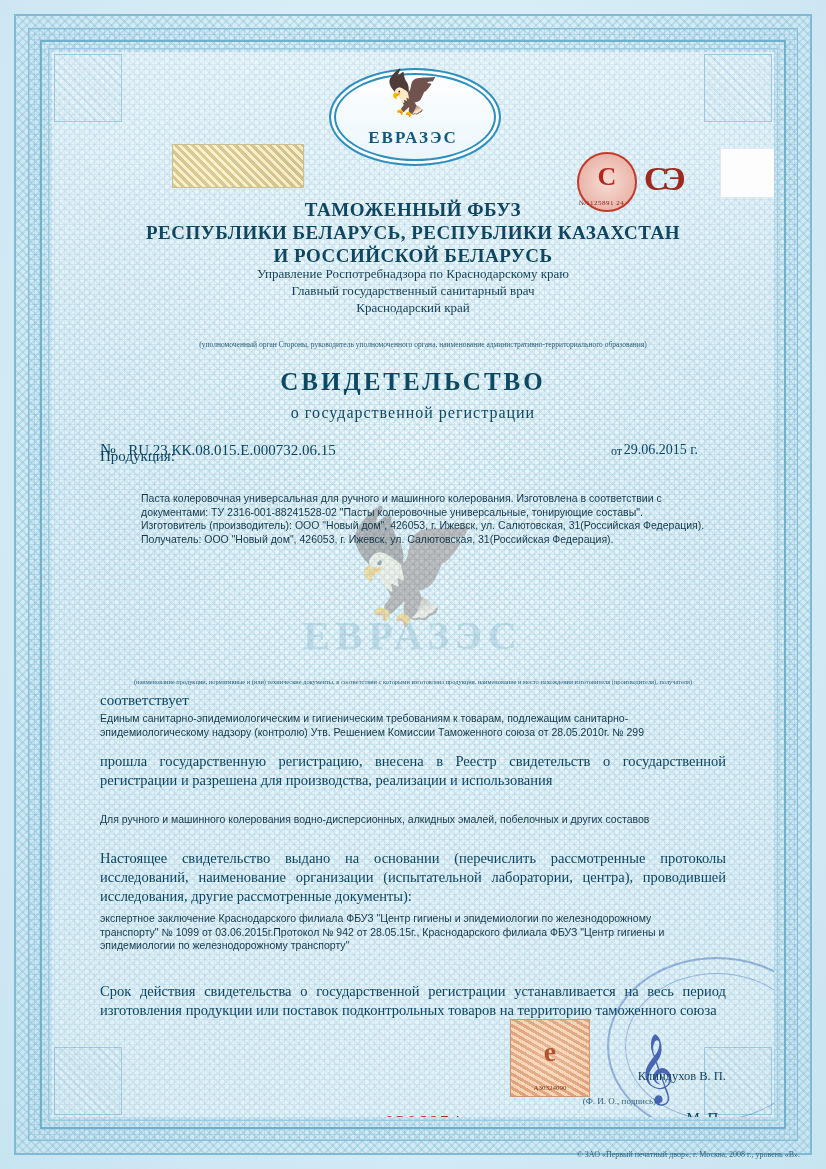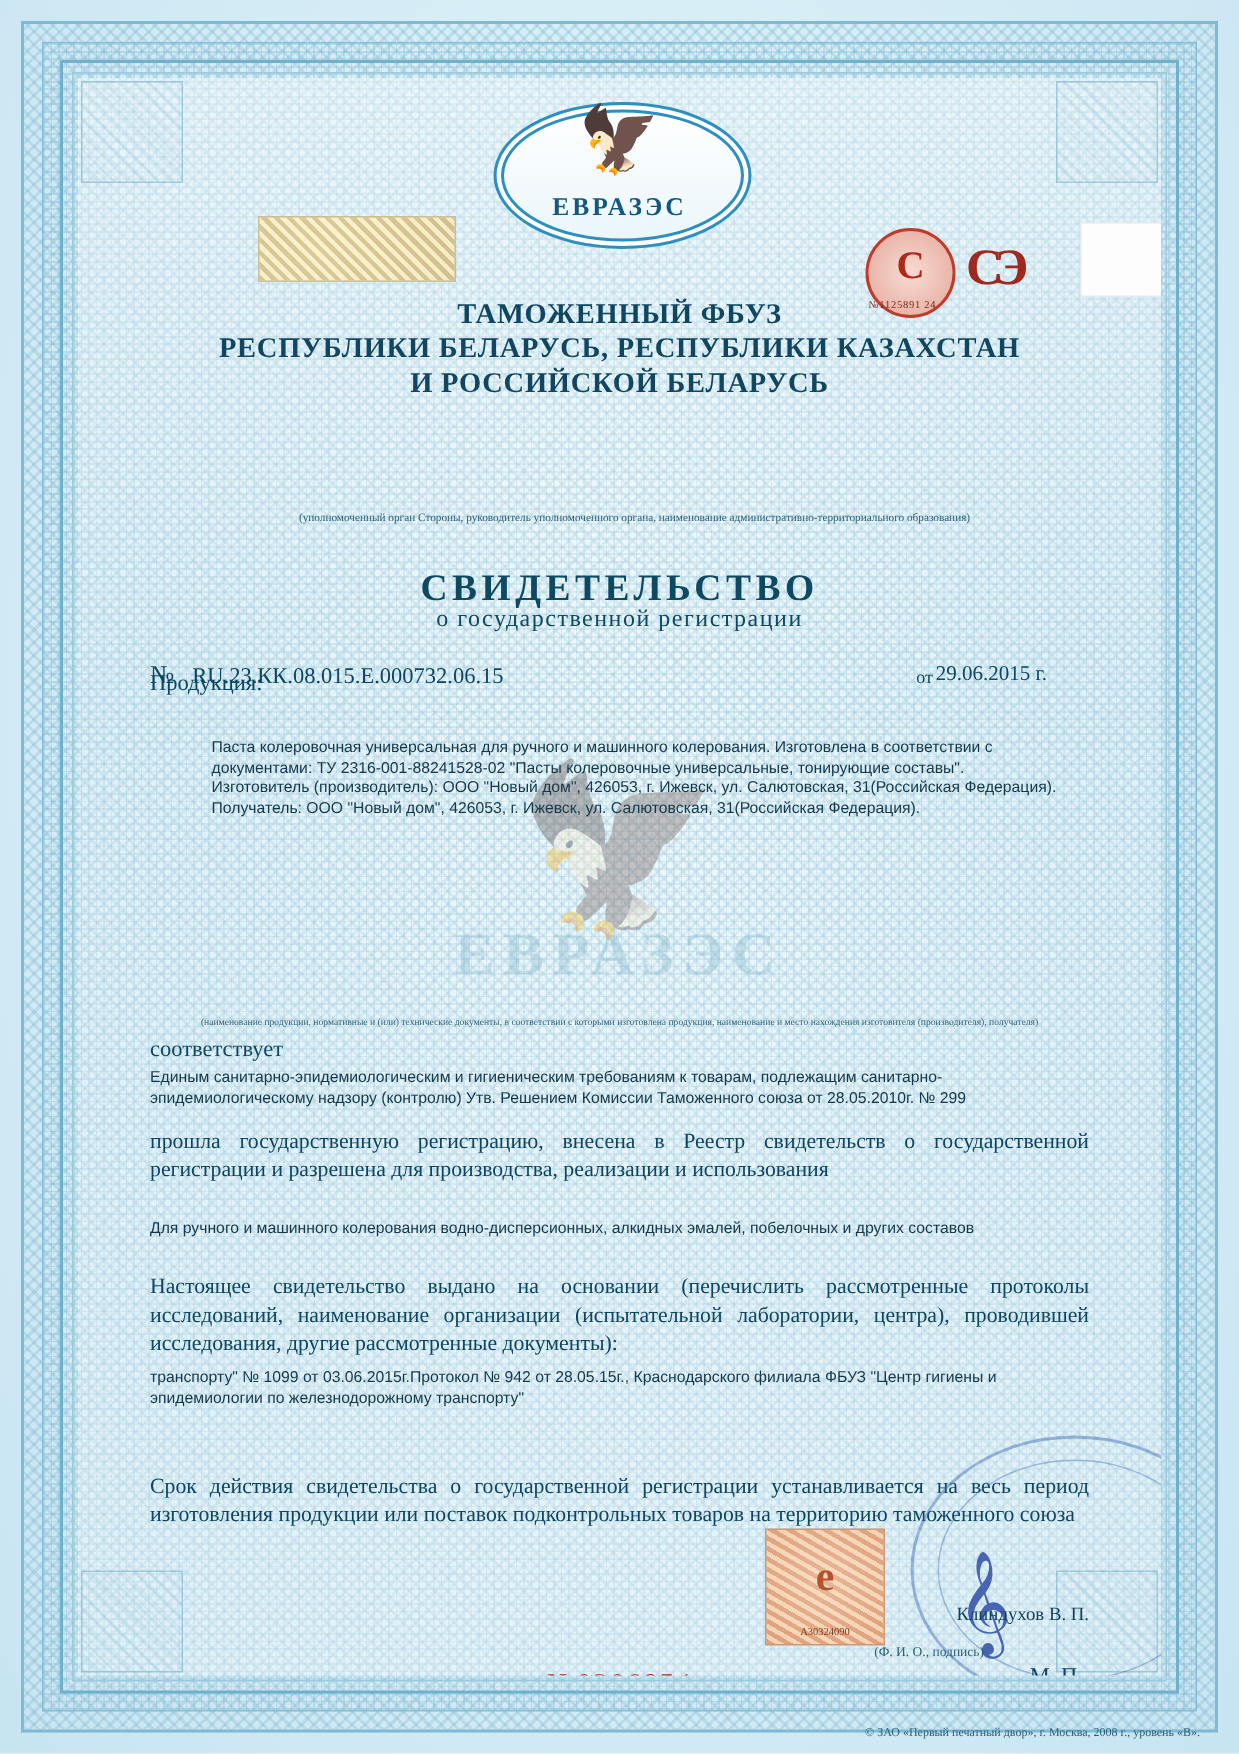--- a/index.html
+++ b/index.html
@@ -107,21 +107,21 @@
   .t-org{
     position:absolute;left:0;right:0;top:213px;text-align:center;
     color:#123f57;font-size:13px;line-height:17px;
   }
   .t-fineprint{
     position:absolute;left:60px;right:40px;top:288px;text-align:center;
     color:#2b5f77;font-size:7.5px;
   }
   .t-cert{
     position:absolute;left:0;right:0;top:316px;text-align:center;
-    color:#0e4962;font-weight:bold;font-size:25px;letter-spacing:3px;margin-top:11px;
+    color:#0e4962;font-weight:bold;font-size:25px;letter-spacing:3px;
   }
   .t-sub{
     position:absolute;left:0;right:0;top:352px;text-align:center;
     color:#0e4962;font-size:16px;letter-spacing:1px;
   }
   .numline{
     position:absolute;left:48px;right:48px;top:388px;height:22px;color:#0d4560;
   }
   .numline .no{font-size:17px;}
   .numline .val{font-size:15px;margin-left:8px;}
@@ -228,20 +228,25 @@
     </div>
     <div class="stamp-se">СЭ</div>
     <div class="blank-box"></div>
 
     <div class="t-main">
       <div>ТАМОЖЕННЫЙ ФБУЗ</div>
       <div>РЕСПУБЛИКИ БЕЛАРУСЬ, РЕСПУБЛИКИ КАЗАХСТАН</div>
       <div>И РОССИЙСКОЙ БЕЛАРУСЬ</div>
     </div>
 
+    <div class="t-org">
+      <div>Управление Роспотребнадзора по Краснодарскому краю</div>
+      <div>Главный государственный санитарный врач</div>
+      <div>Краснодарский край</div>
+    </div>
 
     <div class="t-fineprint">(уполномоченный орган Стороны, руководитель уполномоченного органа, наименование административно-территориального образования)</div>
 
     <div class="t-cert">СВИДЕТЕЛЬСТВО</div>
     <div class="t-sub">о государственной регистрации</div>
 
     <div class="numline">
       <span class="no">№</span>
       <span class="val">RU.23.КК.08.015.Е.000732.06.15</span>
       <span class="date-l">от</span>
@@ -262,20 +267,21 @@
     <div class="para" style="top:660px;">
       <div>Единым санитарно-эпидемиологическим и гигиеническим требованиям к товарам, подлежащим санитарно-</div>
       <div>эпидемиологическому надзору (контролю) Утв. Решением Комиссии Таможенного союза от 28.05.2010г. № 299</div>
     </div>
 
     <div class="para-serif" style="top:700px;">прошла государственную регистрацию, внесена в Реестр свидетельств о государственной регистрации и разрешена для производства, реализации и использования</div>
     <div class="para" style="top:761px;">Для ручного и машинного колерования водно-дисперсионных, алкидных эмалей, побелочных и других составов</div>
 
     <div class="para-serif" style="top:797px;">Настоящее свидетельство выдано на основании (перечислить рассмотренные протоколы исследований, наименование организации (испытательной лаборатории, центра), проводившей исследования, другие рассмотренные документы):</div>
     <div class="para" style="top:860px;">
+      <div>экспертное заключение Краснодарского филиала ФБУЗ "Центр гигиены и эпидемиологии по железнодорожному</div>
       <div>транспорту" № 1099 от 03.06.2015г.Протокол № 942 от 28.05.15г., Краснодарского филиала ФБУЗ "Центр гигиены и</div>
       <div>эпидемиологии по железнодорожному транспорту"</div>
     </div>
 
     <div class="para-serif" style="top:930px;">Срок действия свидетельства о государственной регистрации устанавливается на весь период изготовления продукции или поставок подконтрольных товаров на территорию таможенного союза</div>
 
 
     <div class="holo-bottom">
       <div class="hb-glyph">е</div>
       <div class="hb-code">А30324090</div>

